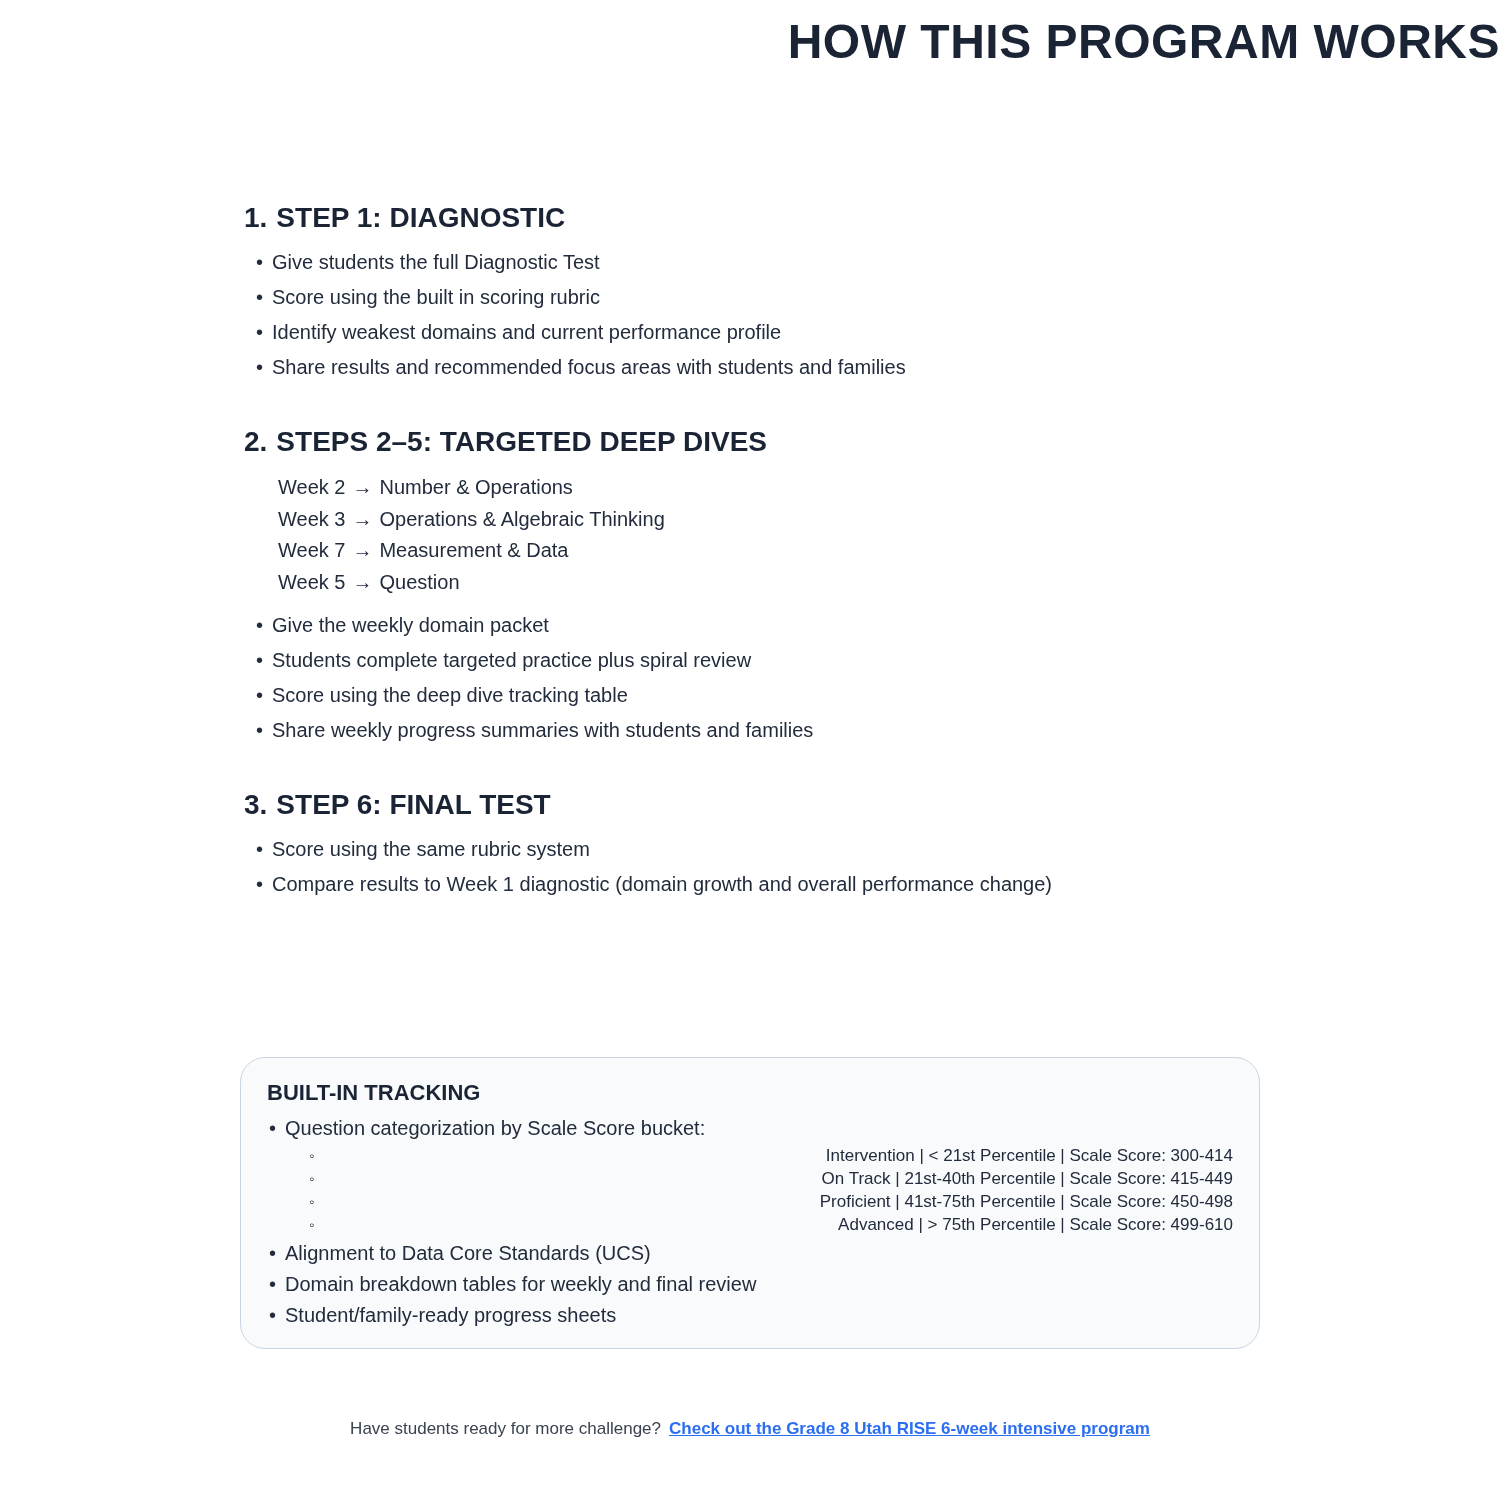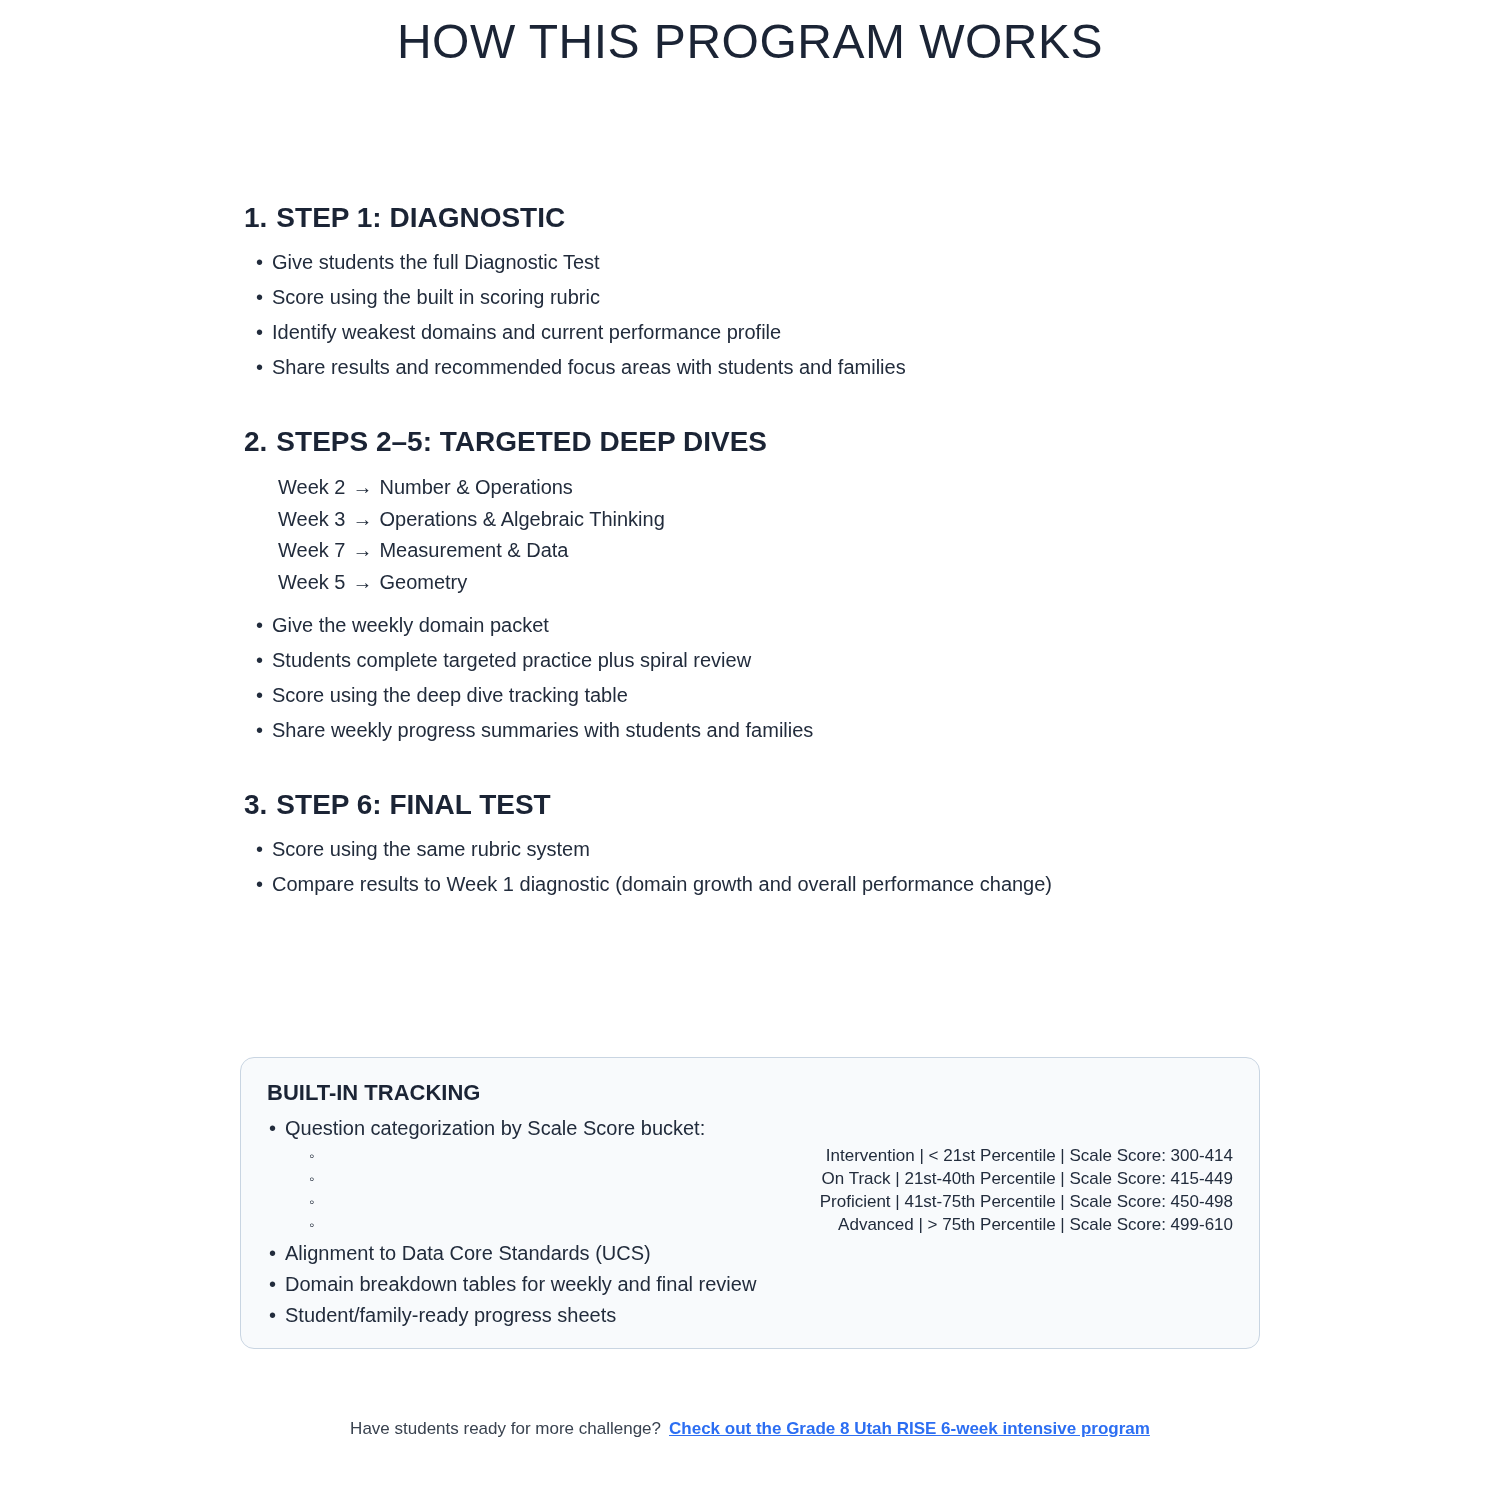--- a/index.html
+++ b/index.html
@@ -8,23 +8,23 @@
     width: 1500px; height: 1500px;
     background: #ffffff;
     font-family: "Liberation Sans", "DejaVu Sans", sans-serif;
     color: #222c3c;
     overflow: hidden;
   }
   .page { padding-top: 14px; }
 
   h1.title {
     margin: 0;
-    text-align: center;
+    text-align: right;
     font-size: 48px;
-    font-weight: normal;
+    font-weight: bold;
     color: #1b2435;
     line-height: 1.15;
     letter-spacing: 0.5px;
   }
 
   .content { width: 1020px; margin: 132px auto 0; }
 
   .section h2 {
     margin: 4px;
     font-size: 28px;
@@ -58,21 +58,21 @@
     line-height: 31.5px;
   }
   .weeks .wk { font-weight: normal; }
   .weeks .arrow { margin: 0 7px; font-weight: normal; }
 
   .box {
     width: 1020px;
     margin: 155px auto 0;
     background: #f8fafc;
     border: 1px solid #c9d5e2;
-    border-radius: 14px;
+    border-radius: 25px;
     padding: 22px 26px 18px;
   }
   .box h3 {
     margin: 0;
     font-size: 22px;
     font-weight: bold;
     color: #1b2435;
   }
   ul.box-list {
     list-style: none;
@@ -142,21 +142,21 @@
         <li>Share results and recommended focus areas with students and families</li>
       </ul>
     </div>
 
     <div class="section">
       <h2><span class="num">2.</span><span>STEPS 2–5: TARGETED DEEP DIVES</span></h2>
       <div class="weeks">
         <div class="week-line"><span class="wk">Week 2</span><span class="arrow">→</span><span>Number &amp; Operations</span></div>
         <div class="week-line"><span class="wk">Week 3</span><span class="arrow">→</span><span>Operations &amp; Algebraic Thinking</span></div>
         <div class="week-line"><span class="wk">Week 7</span><span class="arrow">→</span><span>Measurement &amp; Data</span></div>
-        <div class="week-line"><span class="wk">Week 5</span><span class="arrow">→</span><span>Geometry</span></div>
+        <div class="week-line"><span class="wk">Week 5</span><span class="arrow">→</span><span>Question</span></div>
       </div>
       <ul class="bullets">
         <li>Give the weekly domain packet</li>
         <li>Students complete targeted practice plus spiral review</li>
         <li>Score using the deep dive tracking table</li>
         <li>Share weekly progress summaries with students and families</li>
       </ul>
     </div>
 
     <div class="section">

